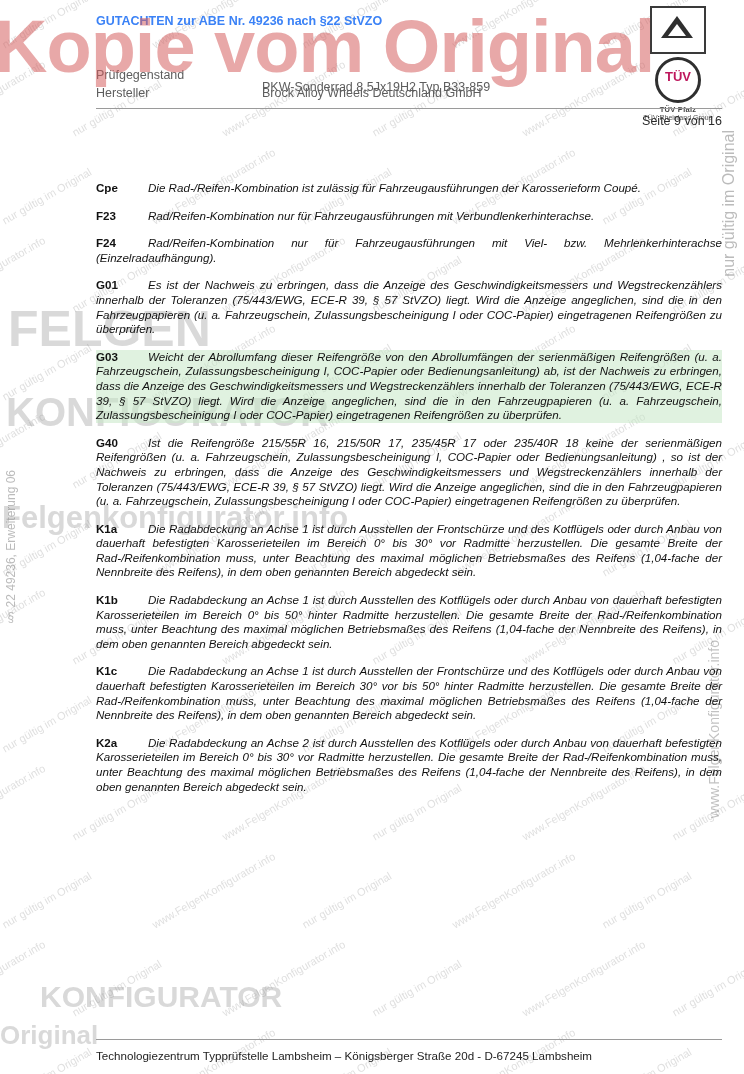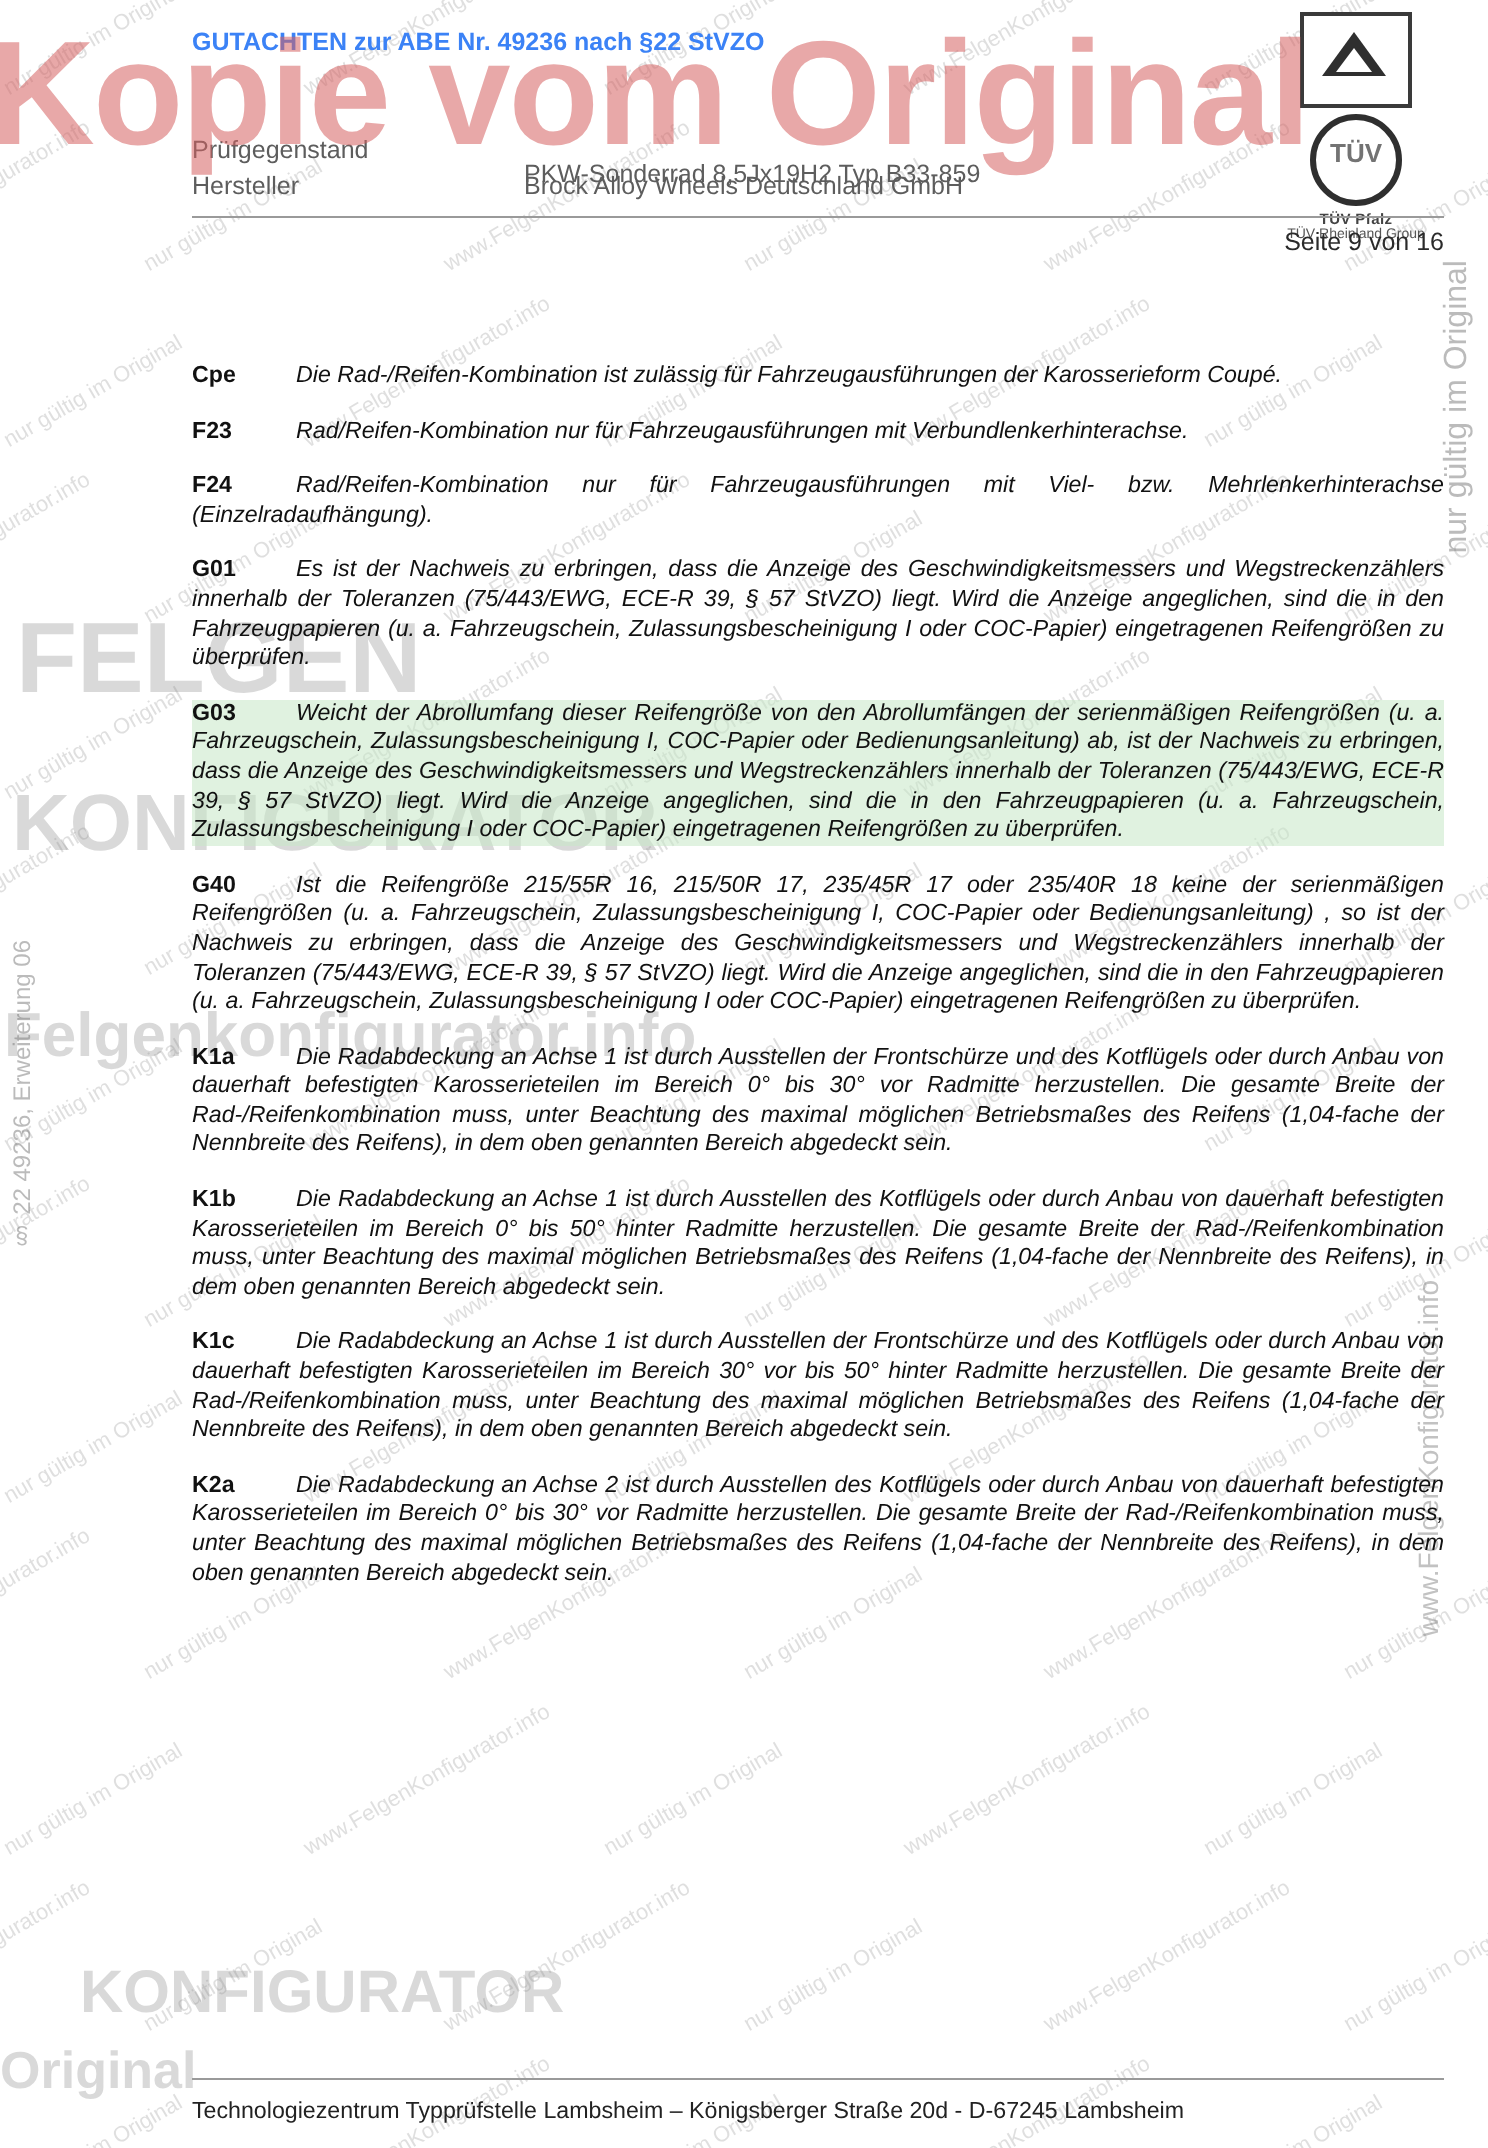--- a/index.html
+++ b/index.html
@@ -149,21 +149,21 @@
     border-bottom: 12px solid #ffffff;
   }
   .logo-ring {
     width: 40px; height: 40px;
     border: 3px solid #2f2f2f;
     border-radius: 50%;
     margin: 3px auto 2px auto;
     font-size: 13px;
     font-weight: bold;
     line-height: 34px;
-    color: #737373;
+    color: #be185d;
   }
   .logo-cap1 {
     font-size: 7.5px;
     font-weight: bold;
     color: #444;
     letter-spacing: .2px;
   }
   .logo-cap2 {
     font-size: 7px;
     color: #555;

